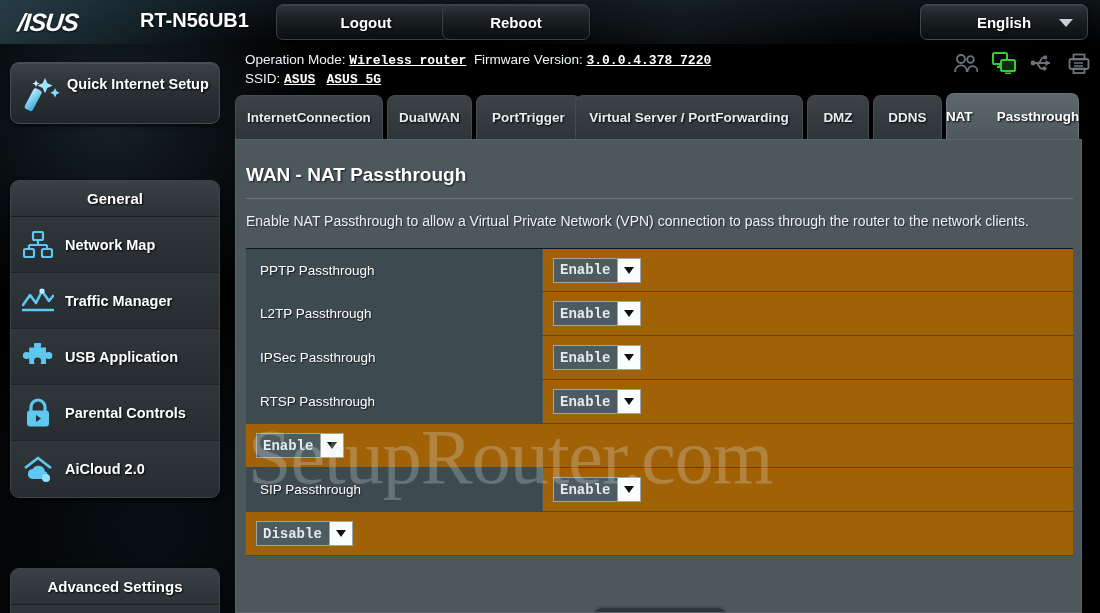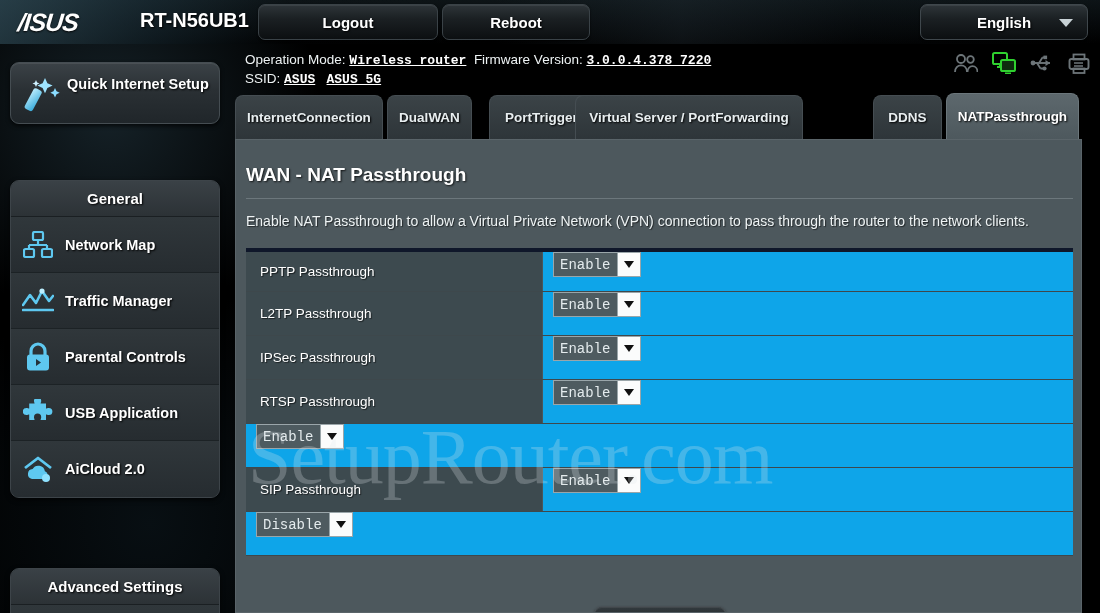--- a/index.html
+++ b/index.html
@@ -38,21 +38,21 @@
   }
   .topbtn{
     position:absolute; top:4px; height:36px;
     background:linear-gradient(180deg,#2e3539 0%,#1b2023 40%,#0c0f11 100%);
     border:1px solid #3a4247; border-radius:7px;
     color:#fff; font-size:15px; font-weight:bold;
     display:flex; align-items:center; justify-content:center;
     text-shadow:1px 1px 2px #000; cursor:pointer;
     box-shadow:0 1px 2px rgba(0,0,0,.8), inset 0 1px 0 rgba(255,255,255,.07);
   }
-  #btn-logout{ left:258px; width:180px; }
+  #btn-logout{ left:276px; width:180px; }
   #btn-reboot{ left:442px; width:148px; }
   #lang-select{
     position:absolute; right:12px; top:4px; width:168px; height:36px;
     background:linear-gradient(180deg,#2e3539 0%,#1b2023 40%,#0c0f11 100%);
     border:1px solid #3f474c; border-radius:7px;
     color:#fff; font-size:15px; font-weight:bold;
     display:flex; align-items:center; justify-content:center;
     text-shadow:1px 1px 2px #000; cursor:pointer;
     box-shadow:0 1px 2px rgba(0,0,0,.8), inset 0 1px 0 rgba(255,255,255,.07);
   }
@@ -126,21 +126,21 @@
     position:absolute; top:2px; height:44px;
     background:linear-gradient(180deg,#3b4347 0%,#2e3539 100%);
     border-top-left-radius:8px; border-top-right-radius:8px;
     border:1px solid #454d52; border-bottom:none;
     display:flex; align-items:center; justify-content:center; text-align:center;
     color:#e8eef0; font-size:13.5px; font-weight:bold; line-height:16px;
     text-shadow:1px 1px 2px #000; cursor:pointer;
   }
   .tab.active{
     background:linear-gradient(180deg,#5d686d 0%,#4d585d 100%);
-    border-color:#6b767b; color:#fff; top:0; height:47px;
+    border-color:#6b767b; color:#fff; top:0; height:47px;gap:12px;
   }
   #panel{
     position:absolute; left:0; top:46px; width:847px; height:474px;
     background:#4d585d;
     border:1px solid #5a6469;
     overflow:hidden;
   }
   #panel-title{
     position:absolute; left:10px; top:24px;
     color:#fff; font-size:19px; font-weight:bold;
@@ -153,32 +153,32 @@
   #panel-desc{
     position:absolute; left:10px; top:72px; width:830px;
     color:#eef3f4; font-size:14px; line-height:18px;
     text-shadow:1px 1px 1px rgba(0,0,0,.55);
   }
   #rows{ position:absolute; left:10px; top:108px; width:827px; }
   .row{
     display:flex; height:44px; align-items:stretch;
     border-bottom:1px solid #3e484c;
   }
-  .row:first-child{ border-top:4px solid #0f172a; }
+  .row:first-child{ border-top:1px solid #0f172a; }
   .row-label{
     width:297px; flex-shrink:0;
     background:#3d4a4f;
     display:flex; align-items:center; padding-left:14px;
     color:#fff; font-size:13.5px;
     text-shadow:1px 1px 1px rgba(0,0,0,.6);
     border-right:1px solid #4a565a;
   }
   .row-value{
-    flex:1; background:#0ea5e9;
-    display:flex; padding-left:10px;
+    flex:1; background:#a16207;
+    display:flex; align-items:center; padding-left:10px;font-weight:bold;
   }
   .dropdown{
     display:inline-flex; align-items:stretch; height:25px;
     background:#4e5b60;
     border:1px solid #9aa6aa;
     cursor:pointer;
   }
   .dd-text{
     display:flex; align-items:center; padding:0 7px 0 6px;
     color:#e4ebed; font-size:14px;
@@ -294,36 +294,36 @@
           <path d="M1 17 L8 7 L14 15 L20 3 L27 13 L31 8" fill="none" stroke="#5ec8f0" stroke-width="2.6" stroke-linejoin="round" stroke-linecap="round"></path>
           <path d="M1 22 H31" stroke="#5ec8f0" stroke-width="2.6" stroke-linecap="round"></path>
           <circle cx="20" cy="3" r="2.6" fill="#bdefff"></circle>
         </svg>
       </span>
       <span class="mi-label">Traffic Manager</span>
     </div>
 
     <div class="menu-item">
       <span class="mi-icon">
+        <svg width="30" height="28" viewBox="0 0 30 28">
+          <path d="M11 2 a3.6 3.6 0 0 1 7.2 0 c0 1.3-.6 1.9-.6 2.6 h5.4 v5 c.8 0 1.5-.7 2.8-.7 a3.6 3.6 0 0 1 0 7.2 c-1.3 0-2-.7-2.8-.7 v5.6 h-5.4 c0-.8.6-1.5.6-2.8 a3.6 3.6 0 0 0-7.2 0 c0 1.3.6 2 .6 2.8 H6.2 v-5.6 c-.8 0-1.5.7-2.8.7 a3.6 3.6 0 0 1 0-7.2 c1.3 0 2 .7 2.8 .7 v-5 h5.4 c0-.7-.6-1.3-.6-2.6 Z" fill="#5ec8f0"></path>
+        </svg>
+      </span>
+      <span class="mi-label">USB Application</span>
+    </div>
+
+    <div class="menu-item">
+      <span class="mi-icon">
         <svg width="26" height="30" viewBox="0 0 26 30">
           <path d="M6 13 V9 a7 7 0 0 1 14 0 V13" fill="none" stroke="#5ec8f0" stroke-width="3.2"></path>
           <rect x="2" y="12.5" width="22" height="16" rx="3" fill="#5ec8f0"></rect>
           <path d="M11 17 l5 3.5 -5 3.5 Z" fill="#24323a"></path>
         </svg>
       </span>
       <span class="mi-label">Parental Controls</span>
-    </div>
-
-    <div class="menu-item">
-      <span class="mi-icon">
-        <svg width="30" height="28" viewBox="0 0 30 28">
-          <path d="M11 2 a3.6 3.6 0 0 1 7.2 0 c0 1.3-.6 1.9-.6 2.6 h5.4 v5 c.8 0 1.5-.7 2.8-.7 a3.6 3.6 0 0 1 0 7.2 c-1.3 0-2-.7-2.8-.7 v5.6 h-5.4 c0-.8.6-1.5.6-2.8 a3.6 3.6 0 0 0-7.2 0 c0 1.3.6 2 .6 2.8 H6.2 v-5.6 c-.8 0-1.5.7-2.8.7 a3.6 3.6 0 0 1 0-7.2 c1.3 0 2 .7 2.8 .7 v-5 h5.4 c0-.7-.6-1.3-.6-2.6 Z" fill="#5ec8f0"></path>
-        </svg>
-      </span>
-      <span class="mi-label">USB Application</span>
     </div>
 
     <div class="menu-item">
       <span class="mi-icon">
         <svg width="32" height="28" viewBox="0 0 32 28">
           <path d="M3 13 L16 3 L29 13" fill="none" stroke="#5ec8f0" stroke-width="2.8" stroke-linejoin="round"></path>
           <path d="M10 24 a5 5 0 0 1 .6-9.9 a6.6 6.6 0 0 1 12.3 2.2 a4 4 0 0 1-.8 7.7 Z" fill="#5ec8f0"></path>
           <circle cx="24" cy="23" r="4" fill="#8fe2ff"></circle>
         </svg>
       </span>
@@ -400,30 +400,31 @@
     <div class="tab" style="left:0px;   width:148px">
         <span>Internet</span>
         <br>
         <span>Connection</span>
       </div>
     <div class="tab" style="left:152px; width:85px">
         <span>Dual</span>
         <br>
         <span>WAN</span>
       </div>
-    <div class="tab" style="left:254px; width:105px">
+    <div class="tab" style="left:241px; width:105px">
         <span>Port</span>
         <br>
         <span>Trigger</span>
       </div>
     <div class="tab" style="left:340px; width:228px">
         <span>Virtual Server / Port</span>
         <br>
         <span>Forwarding</span>
       </div>
+    <div class="tab" style="left:572px; width:62px">DMZ</div>
     <div class="tab" style="left:638px; width:69px">DDNS</div>
     <div class="tab active" style="left:711px; width:133px">
         <span>NAT</span>
         <br>
         <span>Passthrough</span>
       </div>
   </div>
 
   <div id="panel">
     <div id="panel-title">WAN - NAT Passthrough</div>

